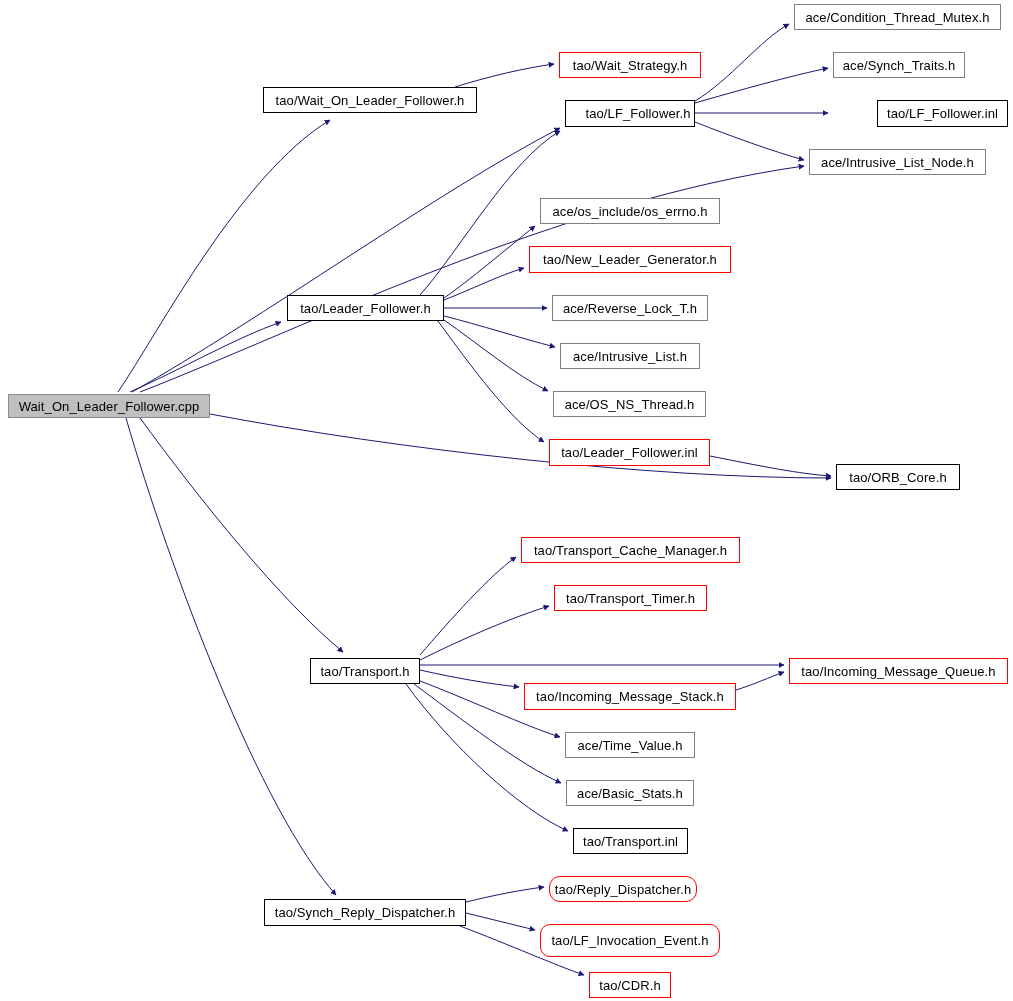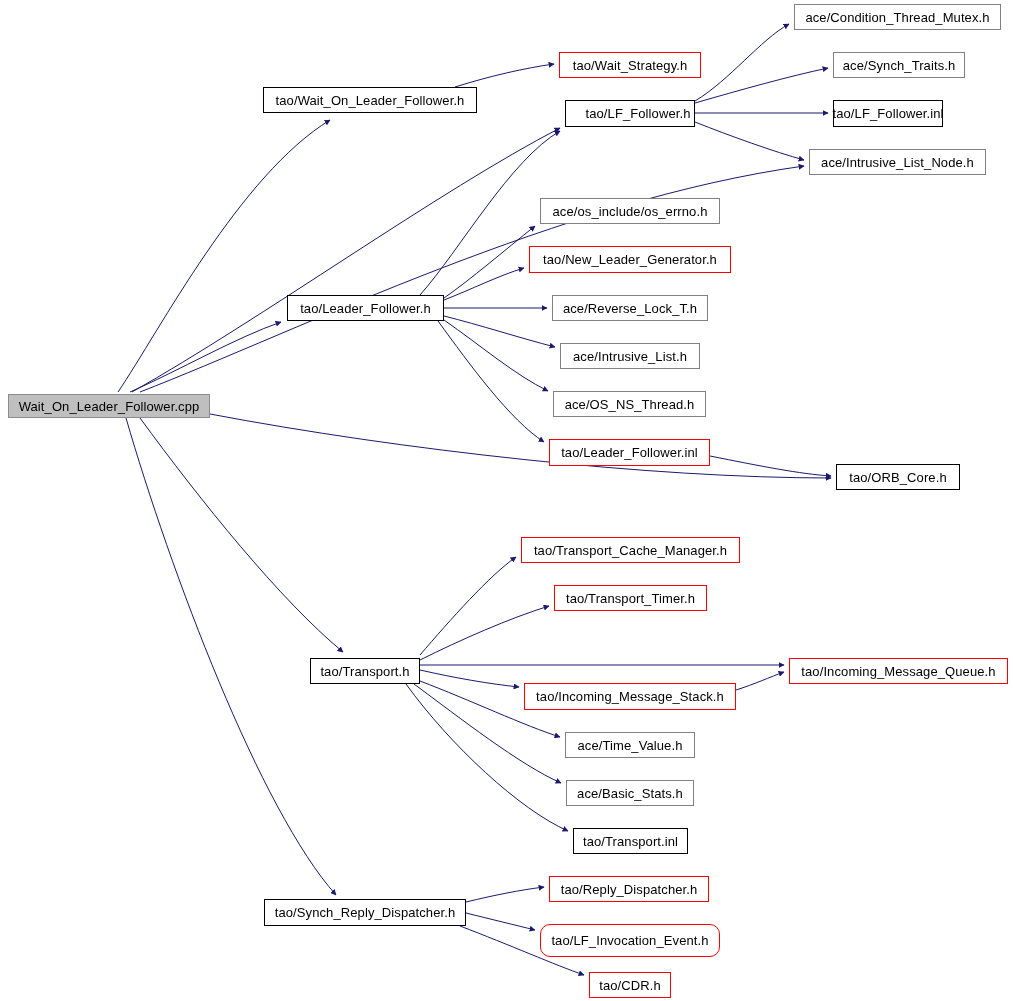--- a/index.html
+++ b/index.html
@@ -109,21 +109,21 @@
       </div>
       <div class="node-box kind-black" style="left: 565px; top: 100px; width: 130px; height: 27px; padding-left: 16px;">
         <span class="node-label">tao/LF_Follower.h</span>
       </div>
       <div class="node-box kind-gray" style="left: 794px; top: 4px; width: 207px; height: 26px;">
         <span class="node-label">ace/Condition_Thread_Mutex.h</span>
       </div>
       <div class="node-box kind-gray" style="left: 833px; top: 52px; width: 132px; height: 26px;">
         <span class="node-label">ace/Synch_Traits.h</span>
       </div>
-      <div class="node-box kind-black" style="left: 833px; top: 100px; width: 110px; height: 27px;">
+      <div class="node-box kind-black" style="left: 877px; top: 100px; width: 131px; height: 27px;">
         <span class="node-label">tao/LF_Follower.inl</span>
       </div>
       <div class="node-box kind-gray" style="left: 809px; top: 149px; width: 177px; height: 26px;">
         <span class="node-label">ace/Intrusive_List_Node.h</span>
       </div>
       <div class="node-box kind-black" style="left: 287px; top: 295px; width: 157px; height: 26px;">
         <span class="node-label">tao/Leader_Follower.h</span>
       </div>
       <div class="node-box kind-gray" style="left: 540px; top: 198px; width: 180px; height: 26px;">
         <span class="node-label">ace/os_include/os_errno.h</span>
@@ -166,21 +166,21 @@
       </div>
       <div class="node-box kind-gray" style="left: 566px; top: 780px; width: 128px; height: 26px;">
         <span class="node-label">ace/Basic_Stats.h</span>
       </div>
       <div class="node-box kind-black" style="left: 573px; top: 828px; width: 115px; height: 26px;">
         <span class="node-label">tao/Transport.inl</span>
       </div>
       <div class="node-box kind-black" style="left: 264px; top: 899px; width: 202px; height: 27px;">
         <span class="node-label">tao/Synch_Reply_Dispatcher.h</span>
       </div>
-      <div class="node-box kind-red" style="left: 549px; top: 876px; width: 160px; height: 26px;">
+      <div class="node-box kind-red" style="left: 549px; top: 876px; width: 148px; height: 26px; border-radius: 11px;">
         <span class="node-label">tao/Reply_Dispatcher.h</span>
       </div>
       <div class="node-box kind-red" style="left: 540px; top: 924px; width: 180px; height: 33px; border-radius: 10px;">
         <span class="node-label">tao/LF_Invocation_Event.h</span>
       </div>
       <div class="node-box kind-red" style="left: 589px; top: 972px; width: 82px; height: 26px;">
         <span class="node-label">tao/CDR.h</span>
       </div>
     </div>
 

